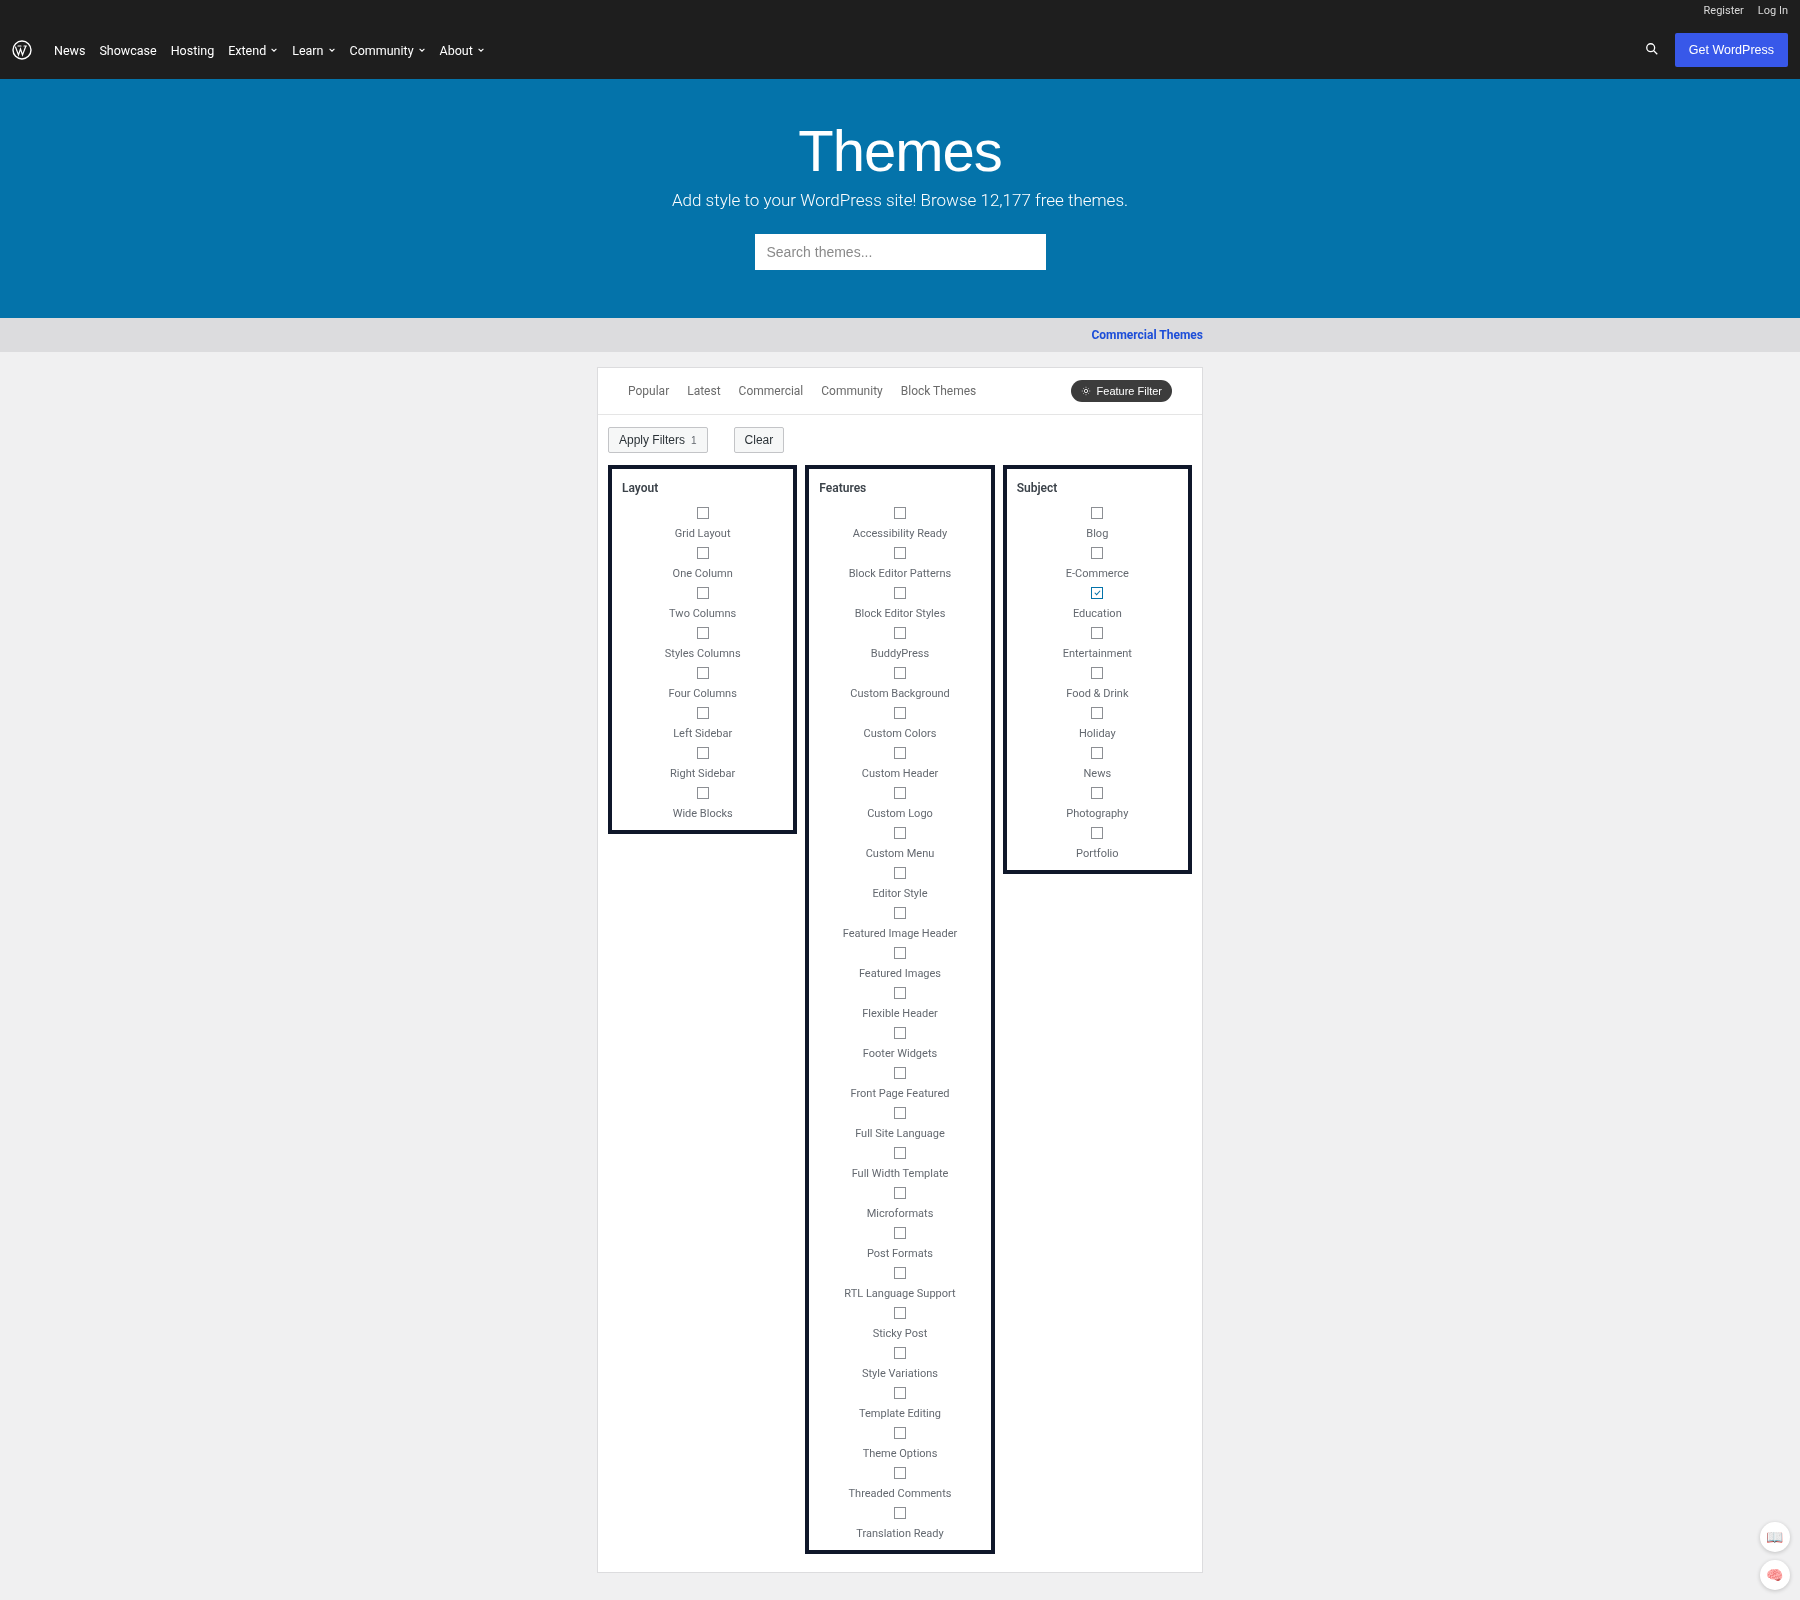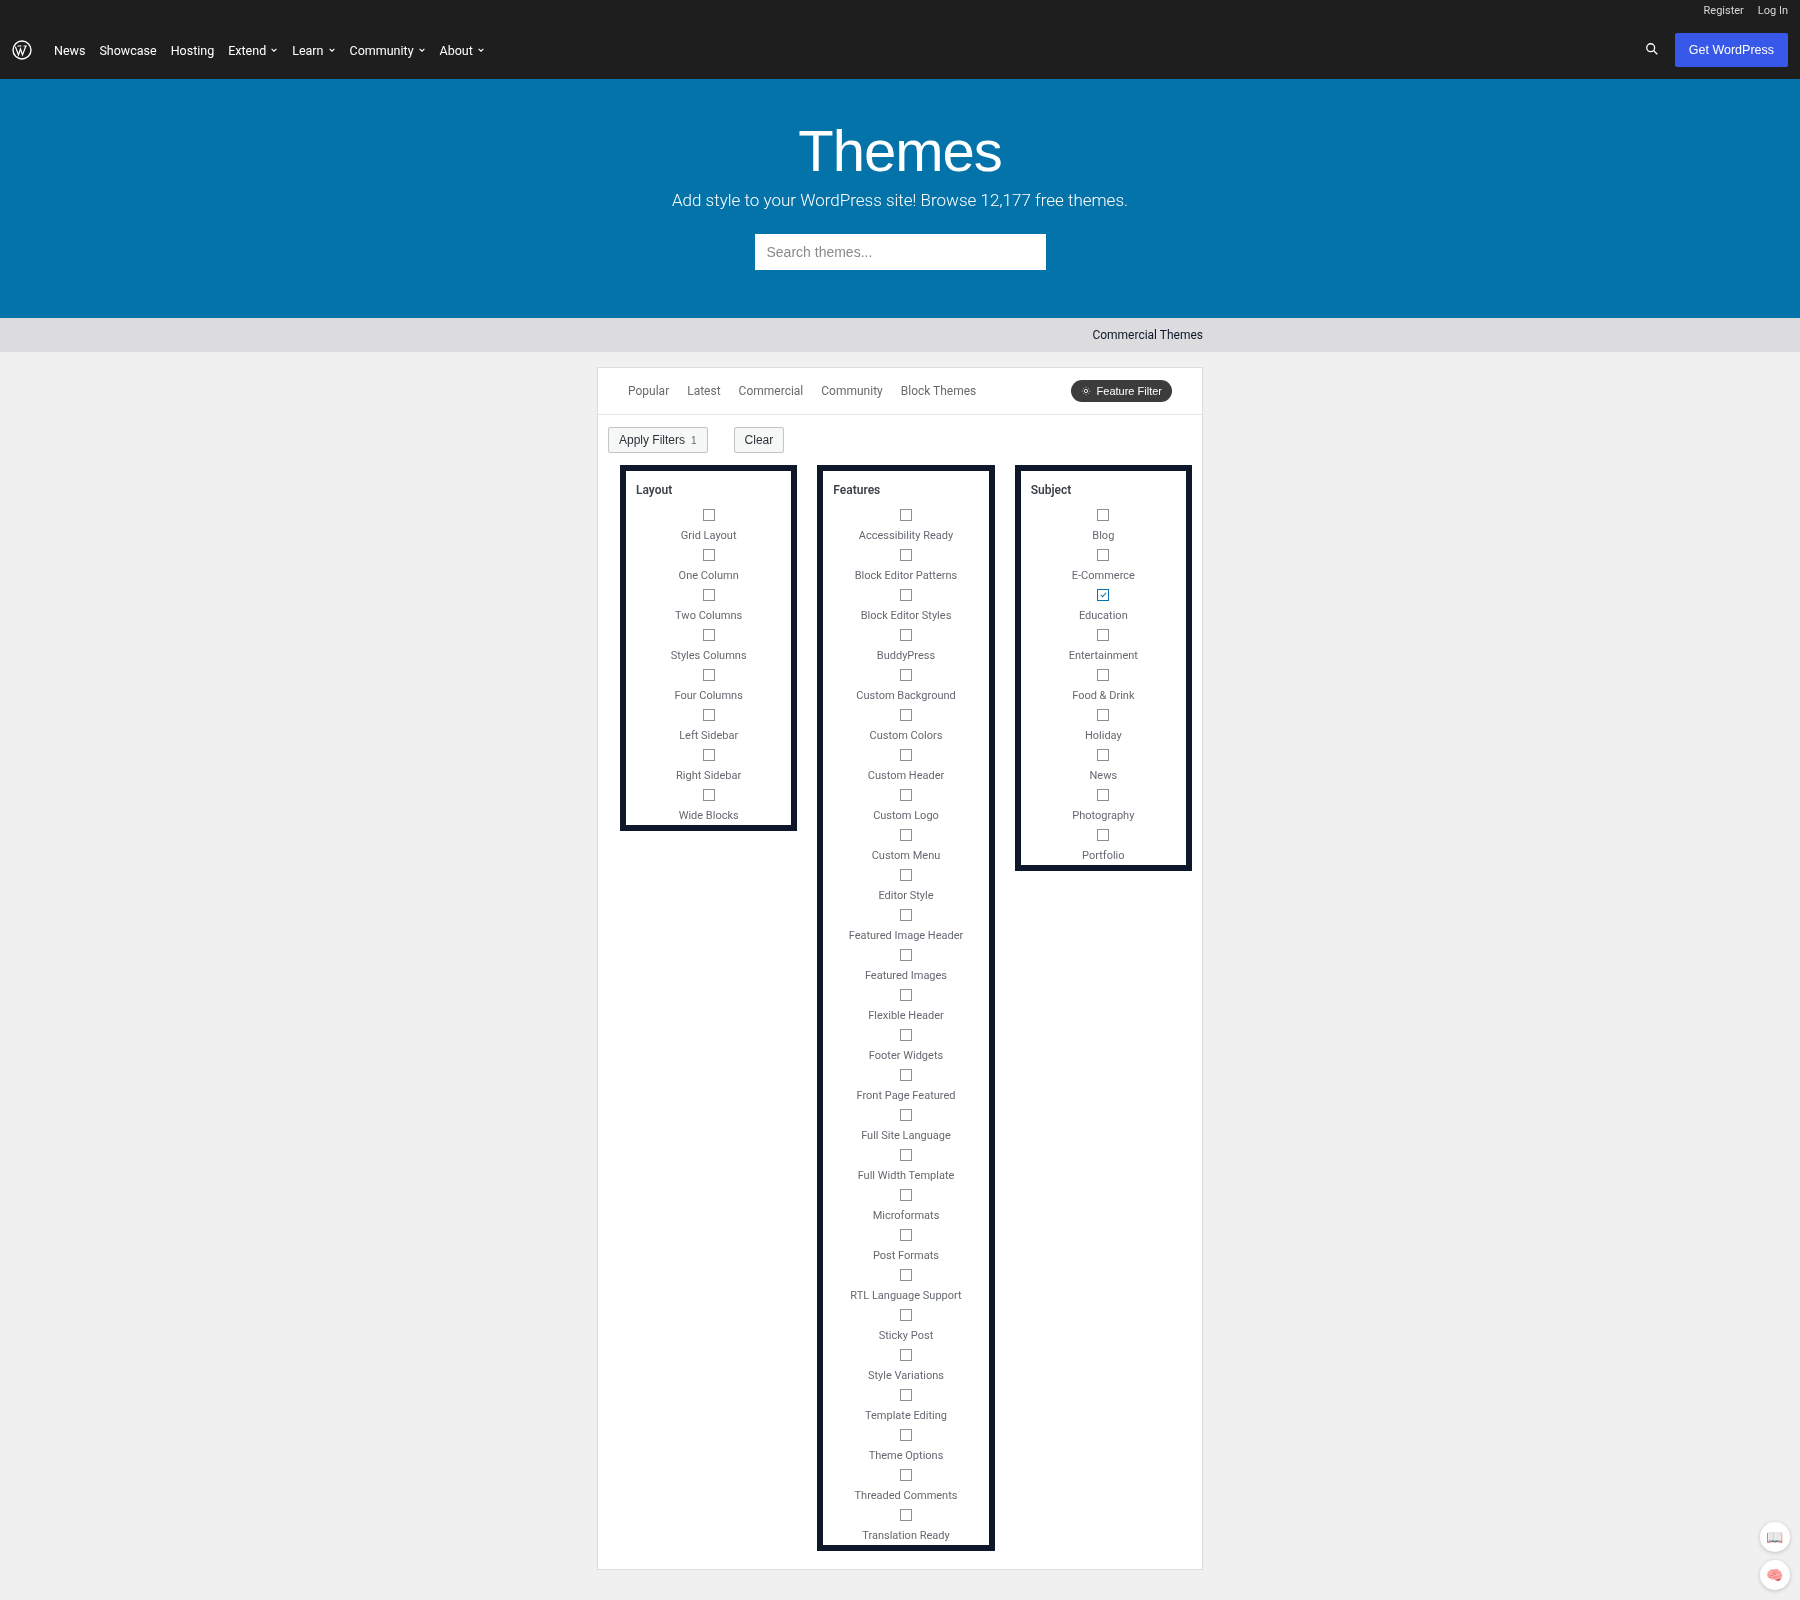--- a/index.html
+++ b/index.html
@@ -20,36 +20,36 @@
 .cta { background: #3858e9; color: #fff; padding: 10px 14px; font-size: 12.5px; border: none; border-radius: 2px; cursor: pointer; }
 
 .hero { background: #0473aa; text-align: center; padding: 38px 20px 48px; }
 .hero h1 { font-family: "Helvetica Neue", Arial, sans-serif; font-weight: 300; color: #fff; font-size: 58px; letter-spacing: -1px; margin-bottom: 6px; }
 .hero p { color: #fff; font-size: 17px; font-weight: 300; margin-bottom: 24px; }
 .search-box { width: 291px; padding: 10px 12px; font-size: 14px; border: none; background: #fff; color: #333; }
 .search-box::placeholder { color: #8a8a8a; }
 
 .commercial-bar { background: #dcdcde; padding: 10px 0; }
 .commercial-inner { max-width: 606px; margin: 0 auto; display: flex; justify-content: flex-end; }
-.commercial-inner a { color: #0f172a; font-size: 12px; font-weight: 400; text-decoration: none; }
+.commercial-inner a { color: #1d4ed8; font-size: 12px; font-weight: 700; text-decoration: none; }
 
 .container { max-width: 606px; margin: 15px auto 40px; background: #fff; border: 1px solid #dcdcde; }
 
 .tabs-row { display: flex; align-items: center; padding: 12px 30px; border-bottom: 1px solid #e5e5e5; }
 .tabs { display: flex; gap: 18px; }
 .tabs a { color: #6b6b6b; font-size: 12px; text-decoration: none; }
 .feature-filter { margin-left: auto; background: #3c3c3c; color: #fff; font-size: 11px; padding: 5px 10px; border: none; border-radius: 11px; cursor: pointer; display: flex; align-items: center; gap: 6px; }
 .feature-filter svg { width: 10px; height: 10px; }
 
 .actions-row { padding: 12px 10px; display: flex; gap: 26px; }
 .action-btn { background: #f6f7f7; border: 1px solid #c3c4c7; padding: 5px 10px; font-size: 12px; color: #2c3338; border-radius: 2px; cursor: pointer; display: inline-flex; align-items: center; gap: 6px; }
 .badge { font-size: 10px; color: #646970; }
 
 .filter-cols { display: flex; gap: 8px; padding: 0 10px 18px; align-items: flex-start; }
-.filter-col { border: 6px solid #0f172a; padding: 12px 10px 3px; flex: 1; margin-left: 12px; }
+.filter-col { border: 4px solid #0f172a; padding: 12px 10px 10px; flex: 1; }
 .filter-col h4 { font-size: 12px; font-weight: 600; color: #3c434a; margin-bottom: 12px; }
 .check-item { display: flex; align-items: center; gap: 8px; margin-bottom: 7px; cursor: pointer; flex-direction: column; }
 .check-item:last-child { margin-bottom: 0; }
 .cb { width: 12px; height: 12px; border: 1px solid #8c8f94; background: #fff; display: inline-flex; align-items: center; justify-content: center; flex-shrink: 0; }
 .cb.checked { border-color: #0473aa; }
 .cb.checked::after { content: "✓"; color: #0473aa; font-size: 9px; line-height: 1; font-weight: bold; }
 .check-item span { font-size: 11px; color: #646970; }
 
 .fab-stack { position: fixed; right: 10px; bottom: 10px; display: flex; flex-direction: column; gap: 8px; }
 .fab { width: 30px; height: 30px; border-radius: 15px; background: #fff; box-shadow: 0 1px 4px rgba(0,0,0,0.2); display: flex; align-items: center; justify-content: center; font-size: 14px; cursor: pointer; }

